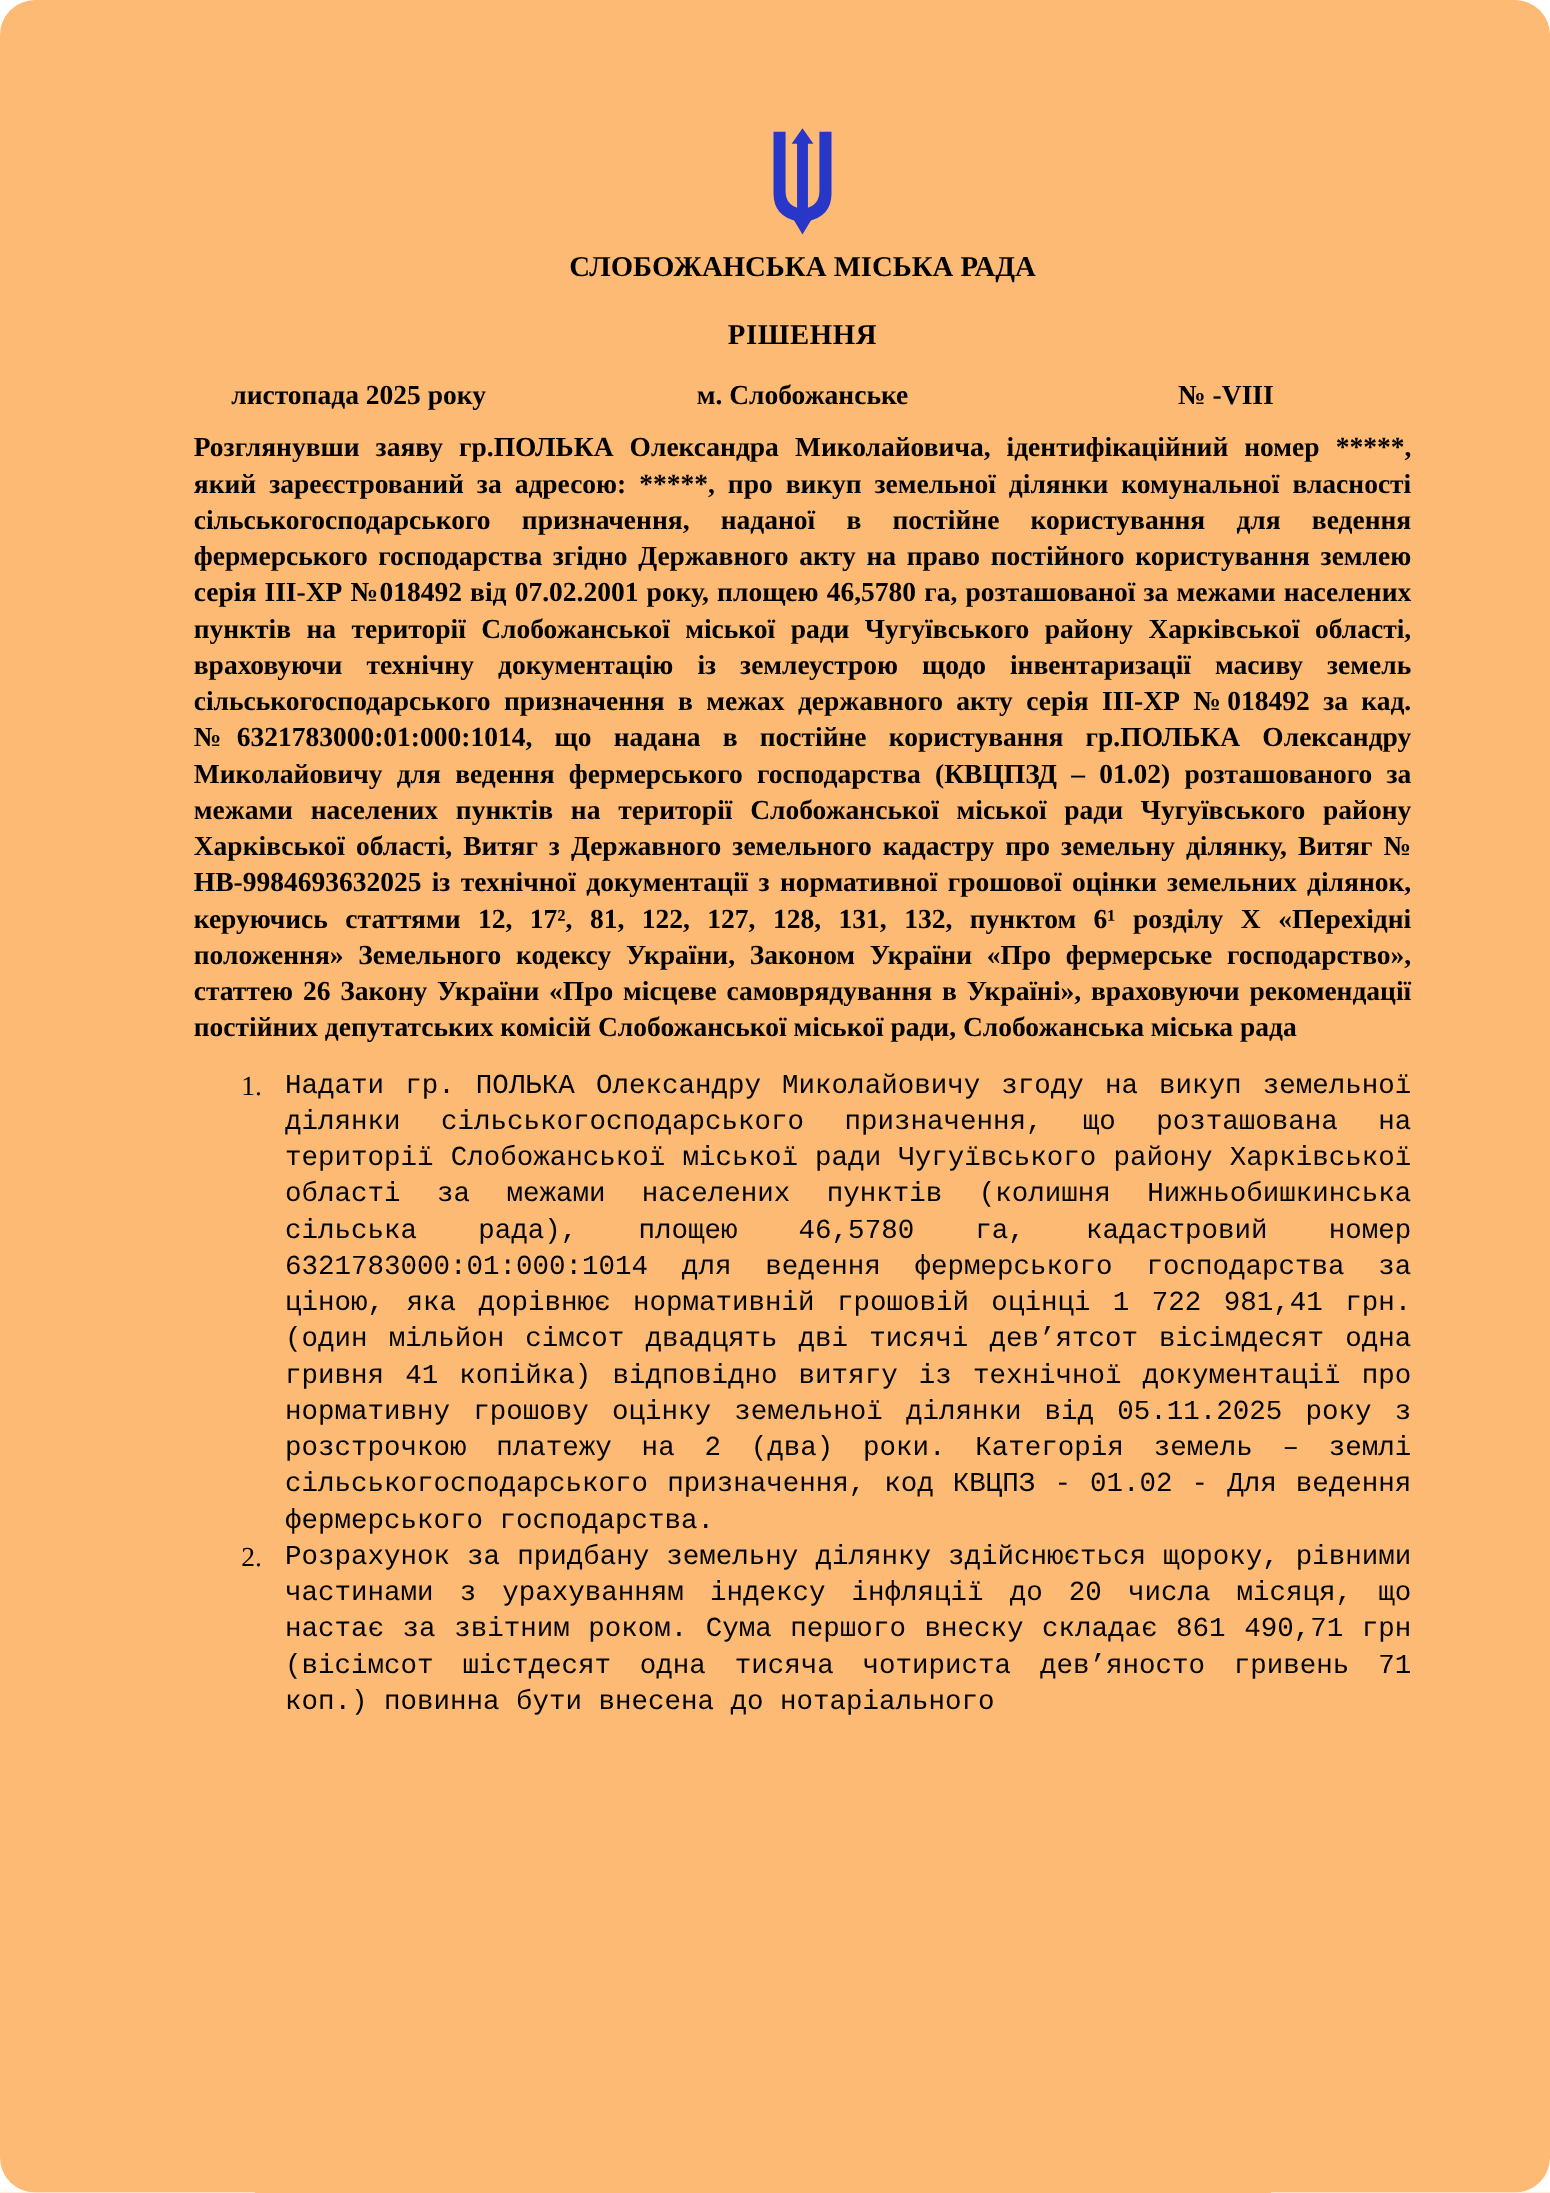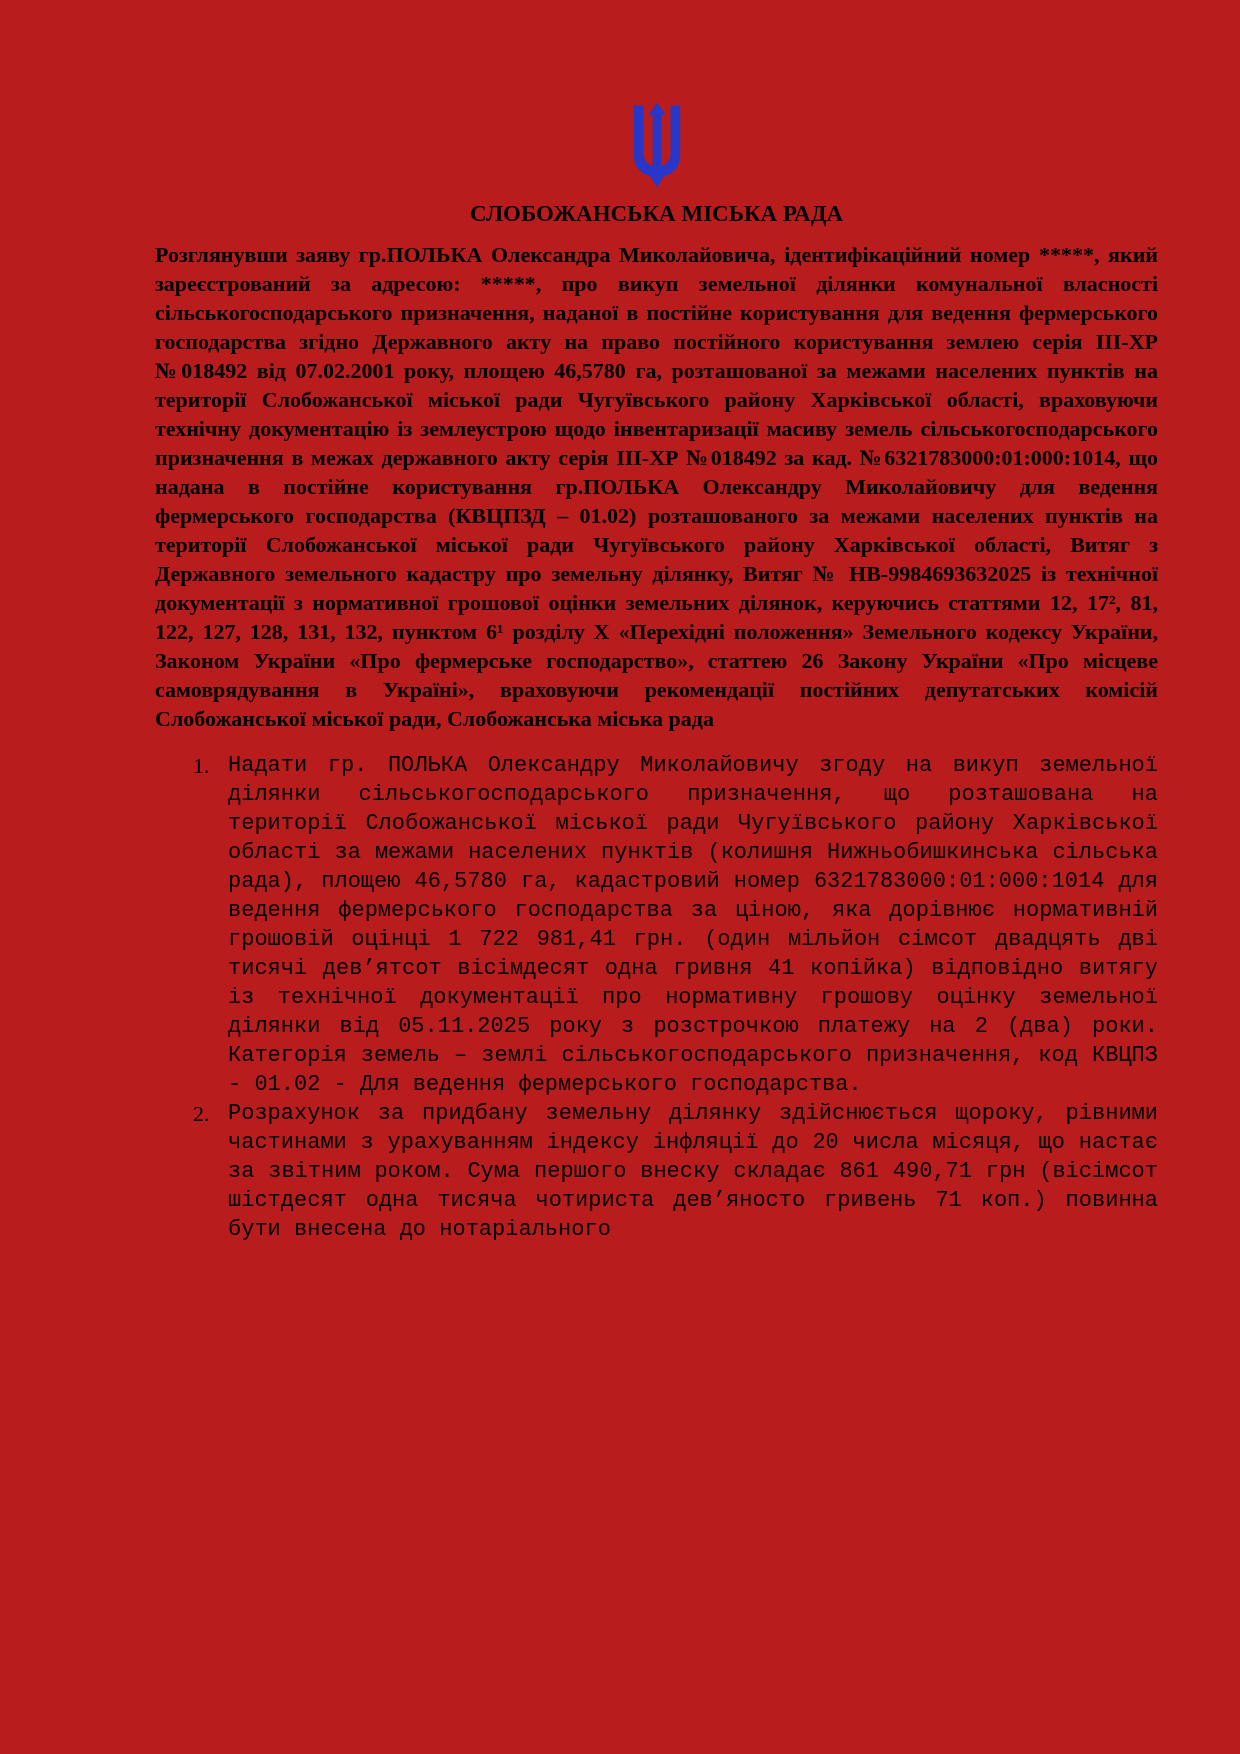--- a/index.html
+++ b/index.html
@@ -6,28 +6,29 @@
   html, body {
     margin: 0;
     padding: 0;
     background: #ffffff;
   }
   .page {
     position: relative;
     width: 1240px;
     height: 1754px;
     margin: 0 auto;
-    background: #b91c1c;
+    background: #fdba74;
     color: #000000;
     font-family: "Liberation Serif", "DejaVu Serif", serif;
     font-size: 22px;
     line-height: 29px;
-    padding: 102px 82px 60px 155px;
+    padding: 102px 111px 60px 155px;
     box-sizing: border-box;
     overflow: hidden;
+    border-radius: 28px;
   }
 
   
   .emblem-wrap {
     text-align: center;
     height: 92px;
     margin-bottom: 6px;
   }
   .org-name {
     text-align: center;
@@ -113,20 +114,26 @@
 
   <header>
     <div class="emblem-wrap">
       <svg class="emblem-svg" width="58" height="88" viewBox="0 0 60 90" aria-hidden="true">
         <path d="M6 3 h10 v49 q0 11 10 14 v11 q-20 -4 -20 -23 z"></path>
         <path d="M54 3 h-10 v49 q0 11 -10 14 v11 q20 -4 20 -23 z"></path>
         <path d="M30 0 l9 13 h-4.5 v55 h7.5 l-12 20 -12 -20 h7.5 v-55 h-4.5 z"></path>
       </svg>
     </div>
     <div class="org-name">СЛОБОЖАНСЬКА МІСЬКА РАДА</div>
+    <div class="doc-type">РІШЕННЯ</div>
+    <div class="meta-row">
+      <span class="meta-date">листопада 2025 року</span>
+      <span class="meta-place">м. Слобожанське</span>
+      <span class="meta-number">№ -VIII</span>
+    </div>
   </header>
 
 
   <p class="preamble">Розглянувши заяву гр.ПОЛЬКА Олександра Миколайовича, ідентифікаційний номер *****, який зареєстрований за адресою: *****, про викуп земельної ділянки комунальної власності сільськогосподарського призначення, наданої в постійне користування для ведення фермерського господарства згідно Державного акту на право постійного користування землею серія ІІІ-ХР №018492 від 07.02.2001 року, площею 46,5780 га, розташованої за межами населених пунктів на території Слобожанської міської ради Чугуївського району Харківської області, враховуючи технічну документацію із землеустрою щодо інвентаризації масиву земель сільськогосподарського призначення в межах державного акту серія ІІІ-ХР №018492 за кад. №6321783000:01:000:1014, що надана в постійне користування гр.ПОЛЬКА Олександру Миколайовичу для ведення фермерського господарства (КВЦПЗД – 01.02) розташованого за межами населених пунктів на території Слобожанської міської ради Чугуївського району Харківської області, Витяг з Державного земельного кадастру про земельну ділянку, Витяг № НВ-9984693632025 із технічної документації з нормативної грошової оцінки земельних ділянок, керуючись статтями 12, 17², 81, 122, 127, 128, 131, 132, пунктом 6¹ розділу X «Перехідні положення» Земельного кодексу України, Законом України «Про фермерське господарство», статтею 26 Закону України «Про місцеве самоврядування в Україні», враховуючи рекомендації постійних депутатських комісій Слобожанської міської ради, Слобожанська міська рада</p>
 
 
   <div class="items">
     <div class="item">
       <span class="item-num">1.</span>
       <span class="item-text">Надати гр. ПОЛЬКА Олександру Миколайовичу згоду на викуп земельної ділянки сільськогосподарського призначення, що розташована на території Слобожанської міської ради Чугуївського району Харківської області за межами населених пунктів (колишня Нижньобишкинська сільська рада), площею 46,5780 га, кадастровий номер 6321783000:01:000:1014 для ведення фермерського господарства за ціною, яка дорівнює нормативній грошовій оцінці 1 722 981,41 грн. (один мільйон сімсот двадцять дві тисячі дев’ятсот вісімдесят одна гривня 41 копійка) відповідно витягу із технічної документації про нормативну грошову оцінку земельної ділянки від 05.11.2025 року з розстрочкою платежу на 2 (два) роки. Категорія земель – землі сільськогосподарського призначення, код КВЦПЗ - 01.02 - Для ведення фермерського господарства.</span>

